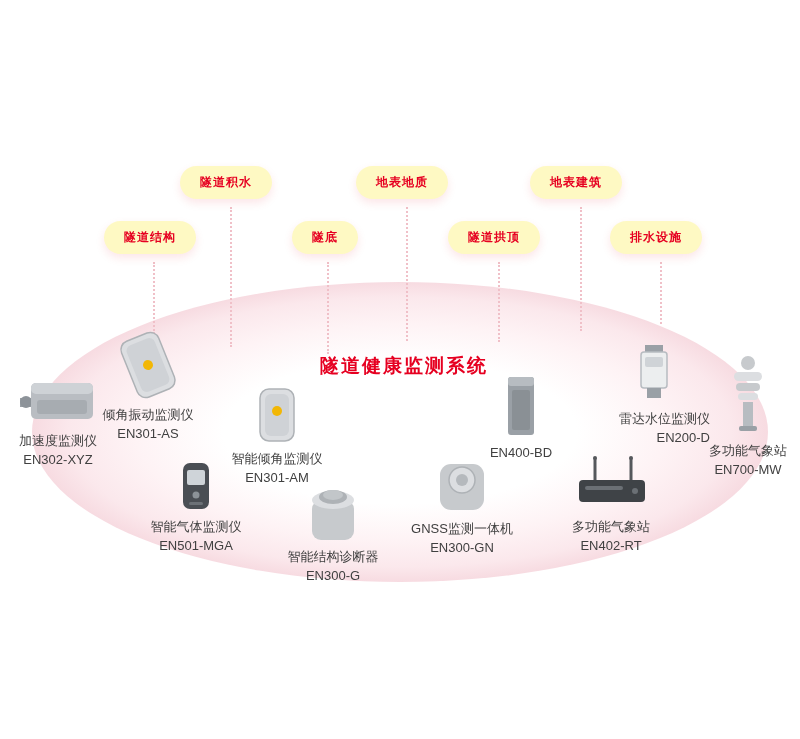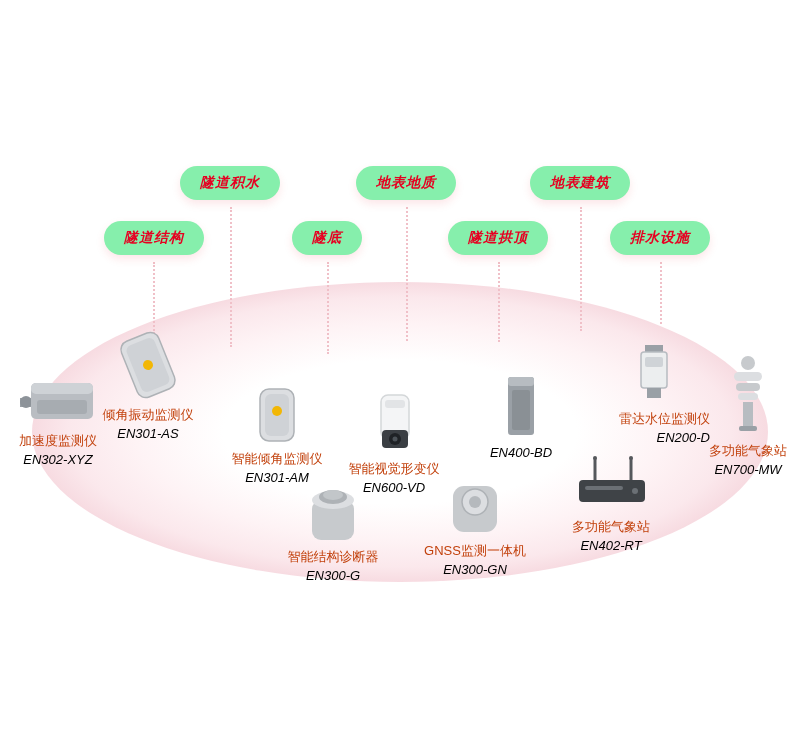--- a/index.html
+++ b/index.html
@@ -6,35 +6,35 @@
   .canvas{
     position:relative;width:800px;height:739px;background:#ffffff;
     font-family:"Liberation Sans","DejaVu Sans",sans-serif;overflow:hidden;
   }
   .ellipse{
     position:absolute;left:32px;top:282px;width:736px;height:300px;border-radius:50%;
     background:radial-gradient(closest-side at 50% 50%, #ffffff 48%, #fef3f5 72%, #fbe8ec 90%, #f7dbe1 100%);
     z-index:0;
   }
   .pill{
-    position:absolute;background:#86efac;color:#e60021;font-weight:bold;font-size:14px;
+    position:absolute;background:#fef9c3;color:#e60021;font-weight:bold;font-size:12px;
     padding:8px 20px;border-radius:19px;white-space:nowrap;z-index:3;
-    box-shadow:0 4px 10px rgba(230,0,33,0.10);letter-spacing:1px;font-style:italic;
+    box-shadow:0 4px 10px rgba(230,0,33,0.10);letter-spacing:1px;
   }
   .dash{
     position:absolute;width:0;border-left:2px dotted #f0c0c8;z-index:1;
   }
   .title{
     position:absolute;left:320px;top:353px;font-size:19px;font-weight:bold;color:#e60021;
     letter-spacing:2px;z-index:2;white-space:nowrap;
   }
   .device{position:absolute;text-align:center;z-index:2;}
   .icon-wrap{display:flex;justify-content:center;align-items:flex-end;margin-bottom:5px;}
-  .dev-name{font-size:13px;color:#c2410c;line-height:19px;white-space:nowrap;}
-  .dev-model{font-size:13px;color:#000000;line-height:19px;white-space:nowrap;font-style:italic;}
+  .dev-name{font-size:13px;color:#404040;line-height:19px;white-space:nowrap;}
+  .dev-model{font-size:13px;color:#404040;line-height:19px;white-space:nowrap;}
 </style>
 </head>
 <body>
 
 <div class="canvas">
 
   <div class="ellipse"></div>
 
   <div class="dash" style="left:153px;top:262px;height:72px;"></div>
   <div class="dash" style="left:230px;top:207px;height:140px;"></div>
@@ -45,20 +45,21 @@
   <div class="dash" style="left:660px;top:262px;height:62px;"></div>
 
   <div class="pill" style="left:104px;top:221px;"><span>隧道结构</span></div>
   <div class="pill" style="left:180px;top:166px;"><span>隧道积水</span></div>
   <div class="pill" style="left:356px;top:166px;"><span>地表地质</span></div>
   <div class="pill" style="left:292px;top:221px;"><span>隧底</span></div>
   <div class="pill" style="left:448px;top:221px;"><span>隧道拱顶</span></div>
   <div class="pill" style="left:530px;top:166px;"><span>地表建筑</span></div>
   <div class="pill" style="left:610px;top:221px;"><span>排水设施</span></div>
 
+  <div class="title">隧道健康监测系统</div>
 
   <div class="device" style="left:8px;top:376px;width:100px;">
     <div class="icon-wrap">
       <svg width="82" height="50" viewBox="0 0 82 50">
         <rect x="3" y="22" width="12" height="9" fill="#9aa0a6"></rect>
         <circle cx="9" cy="26" r="6" fill="#8d9399"></circle>
         <rect x="14" y="7" width="62" height="36" rx="5" fill="#b9bdc2"></rect>
         <rect x="14" y="7" width="62" height="11" rx="5" fill="#ced2d6"></rect>
         <rect x="20" y="24" width="50" height="14" rx="3" fill="#a7acb1"></rect>
       </svg>
@@ -74,20 +75,32 @@
           <rect x="16" y="5" width="40" height="60" rx="9" fill="#dcdee1" stroke="#aeb2b6" stroke-width="1.5"></rect>
           <rect x="21" y="10" width="30" height="50" rx="6" fill="#cfd2d6"></rect>
           <circle cx="36" cy="35" r="5" fill="#f2b705"></circle>
         </g>
       </svg>
     </div>
     <div class="dev-name">倾角振动监测仪</div>
     <div class="dev-model">EN301-AS</div>
   </div>
 
+  <div class="device" style="left:138px;top:460px;width:116px;">
+    <div class="icon-wrap">
+      <svg width="50" height="52" viewBox="0 0 50 52">
+        <rect x="12" y="3" width="26" height="46" rx="7" fill="#4a4e54"></rect>
+        <rect x="16" y="10" width="18" height="15" rx="2" fill="#cfd4d9"></rect>
+        <circle cx="25" cy="35" r="3.5" fill="#8c9298"></circle>
+        <rect x="18" y="42" width="14" height="3" rx="1.5" fill="#6c7177"></rect>
+      </svg>
+    </div>
+    <div class="dev-name">智能气体监测仪</div>
+    <div class="dev-model">EN501-MGA</div>
+  </div>
 
   <div class="device" style="left:220px;top:386px;width:114px;">
     <div class="icon-wrap">
       <svg width="58" height="58" viewBox="0 0 58 58">
         <rect x="12" y="3" width="34" height="52" rx="9" fill="#dcdee1" stroke="#aeb2b6" stroke-width="1.5"></rect>
         <rect x="17" y="8" width="24" height="42" rx="6" fill="#cfd2d6"></rect>
         <circle cx="29" cy="25" r="5" fill="#f2b705"></circle>
       </svg>
     </div>
     <div class="dev-name">智能倾角监测仪</div>
@@ -100,35 +113,22 @@
         <rect x="9" y="24" width="42" height="40" rx="9" fill="#c7cacd"></rect>
         <ellipse cx="30" cy="24" rx="21" ry="9" fill="#dcdee1"></ellipse>
         <ellipse cx="30" cy="21" rx="14" ry="7" fill="#aeb2b6"></ellipse>
         <ellipse cx="30" cy="19" rx="10" ry="5" fill="#c2c6c9"></ellipse>
       </svg>
     </div>
     <div class="dev-name">智能结构诊断器</div>
     <div class="dev-model">EN300-G</div>
   </div>
 
-  <div class="device" style="left:338px;top:392px;width:112px;">
-    <div class="icon-wrap">
-      <svg width="58" height="62" viewBox="0 0 58 62">
-        <rect x="16" y="3" width="28" height="44" rx="7" fill="#f4f5f6" stroke="#d4d7d9" stroke-width="1.5"></rect>
-        <rect x="20" y="8" width="20" height="8" rx="3" fill="#e2e4e6"></rect>
-        <rect x="17" y="38" width="26" height="18" rx="4" fill="#3b3f44"></rect>
-        <circle cx="30" cy="47" r="6" fill="#1f2226"></circle>
-        <circle cx="30" cy="47" r="2.5" fill="#4c5258"></circle>
-      </svg>
-    </div>
-    <div class="dev-name">智能视觉形变仪</div>
-    <div class="dev-model">EN600-VD</div>
-  </div>
 
-  <div class="device" style="left:405px;top:472px;width:114px;margin-left:13px;">
+  <div class="device" style="left:405px;top:450px;width:114px;">
     <div class="icon-wrap">
       <svg width="58" height="64" viewBox="0 0 58 64">
         <rect x="7" y="14" width="44" height="46" rx="11" fill="#c7cacd"></rect>
         <circle cx="29" cy="30" r="13" fill="#dcdee1" stroke="#aeb2b6" stroke-width="1.5"></circle>
         <circle cx="29" cy="30" r="6" fill="#b5b9bd"></circle>
       </svg>
     </div>
     <div class="dev-name">GNSS监测一体机</div>
     <div class="dev-model">EN300-GN</div>
   </div>

